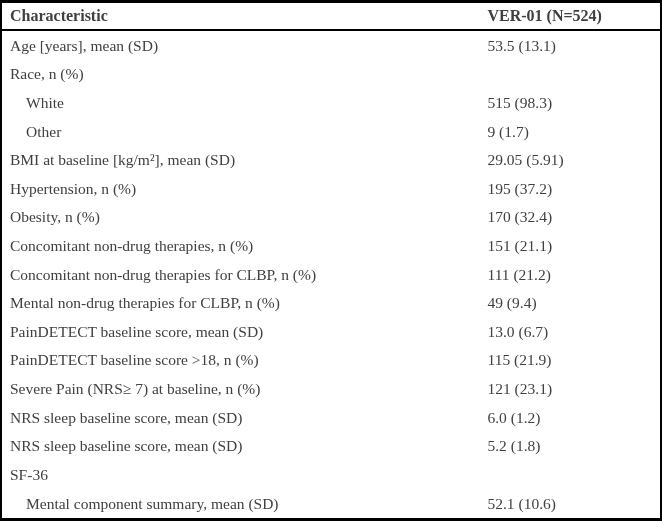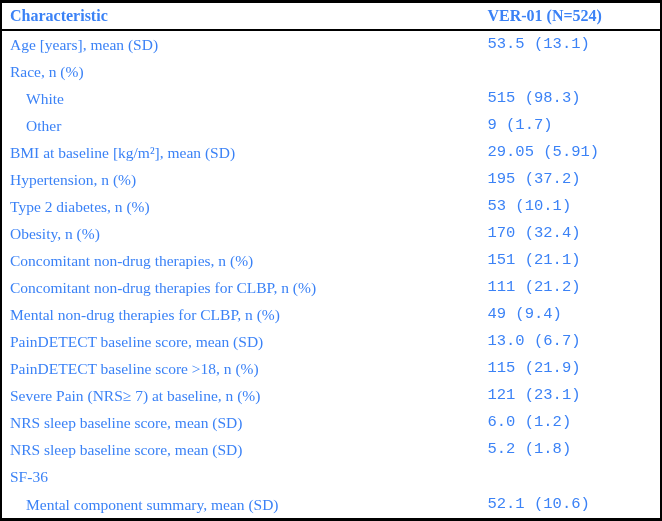--- a/index.html
+++ b/index.html
@@ -14,21 +14,21 @@
     overflow: hidden;
   }
   table.char-table {
     width: 662px;
     height: 521px;
     border-collapse: collapse;
     table-layout: fixed;
     background: #ffffff;
     font-family: "Liberation Serif", "DejaVu Serif", serif;
     font-size: 15.5px;
-    color: #3b82f6;
+    color: #404040;
     border: 2px solid #000000;
     border-top-width: 3px;
     border-bottom-width: 3px;
   }
   table.char-table col.col-char { width: 485px; }
   table.char-table col.col-val  { width: 173px; }
   thead th {
     height: 26px;
     border-bottom: 2px solid #000000;
     font-weight: bold;
@@ -42,21 +42,21 @@
   thead th.h-val  { padding-left: 0; }
   tbody td {
     padding: 0;
     vertical-align: middle;
     white-space: nowrap;
     height: 22px;
     line-height: 1;
   }
   tbody td.c-char { padding-left: 8px; }
   tbody tr.indent td.c-char { padding-left: 24px; }
-  tbody td.c-val { padding-left: 0; font-family: Liberation Mono, monospace; }
+  tbody td.c-val { padding-left: 0; }
 </style>
 </head>
 <body>
 
 <div class="page">
   <table class="char-table">
     <colgroup>
       <col class="col-char">
       <col class="col-val">
     </colgroup>
@@ -83,24 +83,20 @@
           <td class="c-char">Other</td>
           <td class="c-val">9 (1.7)</td>
         </tr>
         <tr>
           <td class="c-char">BMI at baseline [kg/m²], mean (SD)</td>
           <td class="c-val">29.05 (5.91)</td>
         </tr>
         <tr>
           <td class="c-char">Hypertension, n (%)</td>
           <td class="c-val">195 (37.2)</td>
-        </tr>
-        <tr>
-          <td class="c-char">Type 2 diabetes, n (%)</td>
-          <td class="c-val">53 (10.1)</td>
         </tr>
         <tr>
           <td class="c-char">Obesity, n (%)</td>
           <td class="c-val">170 (32.4)</td>
         </tr>
         <tr>
           <td class="c-char">Concomitant non-drug therapies, n (%)</td>
           <td class="c-val">151 (21.1)</td>
         </tr>
         <tr>

